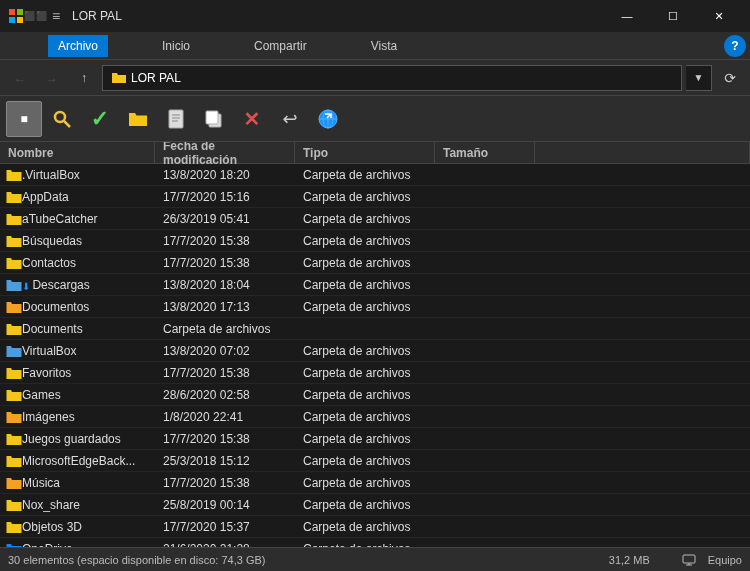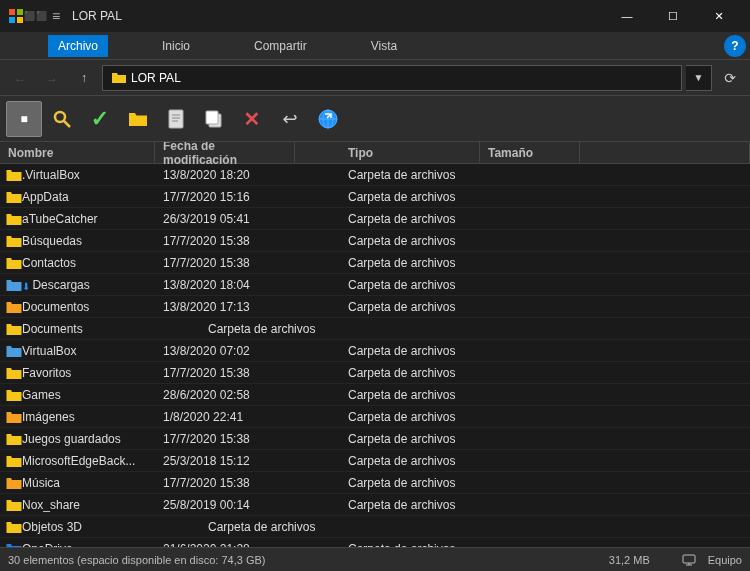--- a/index.html
+++ b/index.html
@@ -169,21 +169,21 @@
     .file-header .col {
       padding: 0 8px;
       height: 100%;
       display: flex;
       align-items: center;
       cursor: pointer;
       border-right: 1px solid #444;
     }
     .col-name { width: 155px; }
     .col-date { width: 140px; }
-    .col-type { width: 140px; margin-left: 45px; }
+    .col-type { width: 140px; }
     .col-size { width: 100px; }
     .col-rest { flex: 1; }
 
     .file-list {
       flex: 1;
       overflow-y: auto;
       overflow-x: hidden;
     }
     .file-list::-webkit-scrollbar { width: 16px; }
     .file-list::-webkit-scrollbar-track { background: #2d2d2d; }
@@ -523,20 +523,21 @@
     <div class="col col-type">Carpeta de archivos</div>
     <div class="col col-size"></div>
   </div>
       <div class="file-row">
     <div class="col col-name">
       <svg width="16" height="14" viewBox="0 0 16 14">
         <path d="M0.5 2 L5 2 L6 4 L15.5 4 L15.5 13 L0.5 13 Z" fill="#f5c518"></path>
       </svg>
       <span>Objetos 3D</span>
     </div>
+    <div class="col col-date">17/7/2020 15:37</div>
     <div class="col col-type">Carpeta de archivos</div>
     <div class="col col-size"></div>
   </div>
       <div class="file-row">
     <div class="col col-name">
       <svg width="16" height="14" viewBox="0 0 16 14">
         <path d="M0.5 2 L5 2 L6 4 L15.5 4 L15.5 13 L0.5 13 Z" fill="#1e7fe8"></path>
       </svg>
       <span>OneDrive</span>
     </div>

